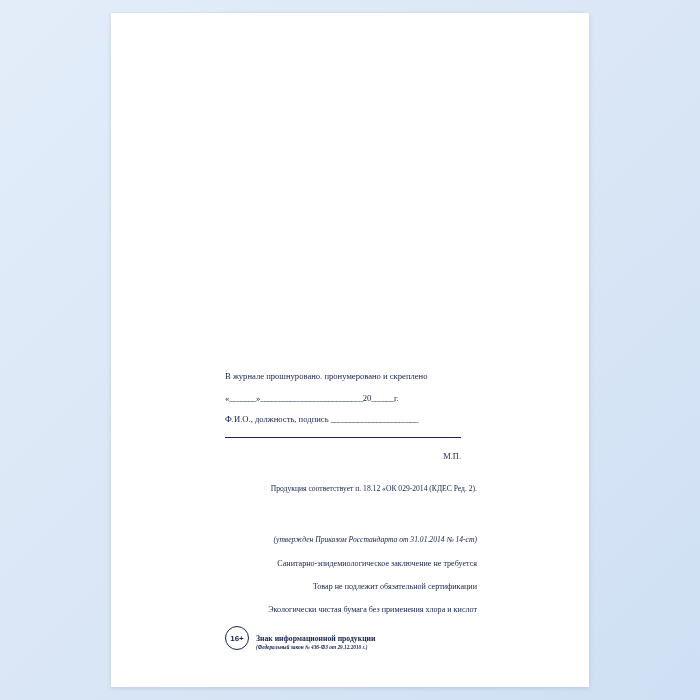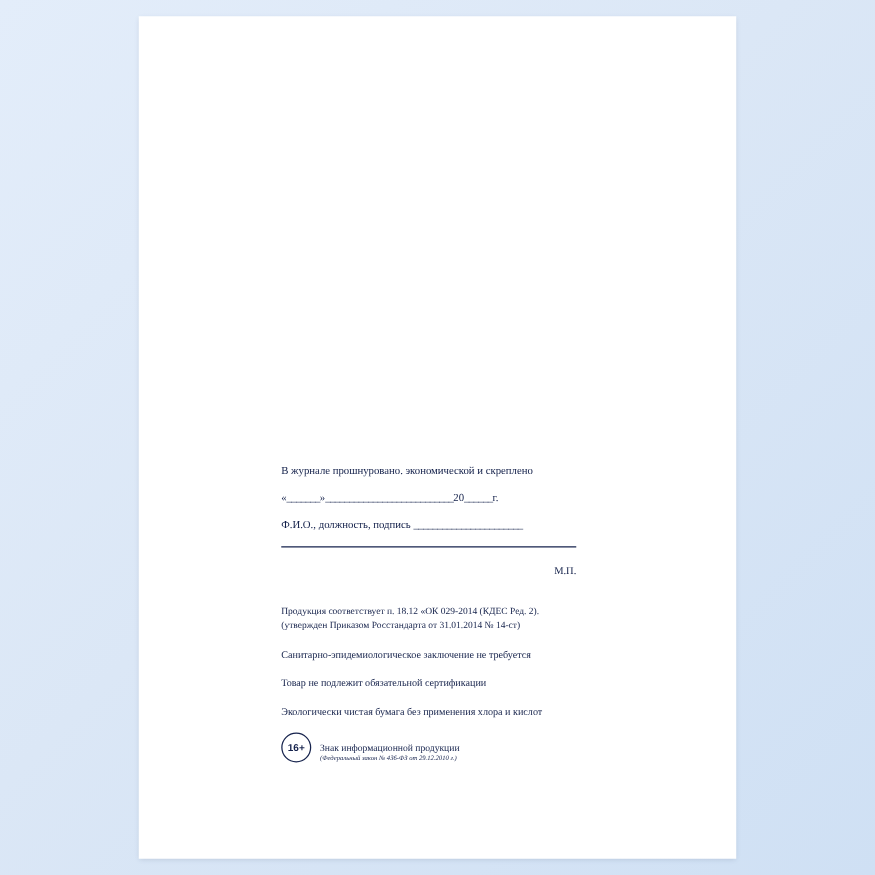--- a/index.html
+++ b/index.html
@@ -77,20 +77,21 @@
     text-align: right;
     width: 236px;
     margin-top: 14px;
     margin-bottom: 22px;
   }
   .para {
     font-size: 7.6px;
     line-height: 1.45;
     margin-bottom: 11px;
     max-width: 252px;
+    text-align: right;
   }
   .para-strong {
     font-size: 8.1px;
   }
   .footer {
     display: flex;
     align-items: flex-end;
     margin-top: 2px;
   }
   .age-badge {
@@ -103,20 +104,21 @@
     justify-content: center;
     font-size: 8px;
     font-weight: bold;
     color: #16234d;
     flex: 0 0 auto;
     margin-right: 7px;
     font-family: "Liberation Sans", sans-serif;
   }
   .footer-text {
     line-height: 1.3;
+    font-weight: bold;
   }
   .footer-title {
     font-size: 7.7px;
     color: #16234d;
   }
   .footer-sub {
     font-size: 5.3px;
     font-style: italic;
     color: #16234d;
   }
@@ -124,42 +126,42 @@
 </style>
 </head>
 <body>
 
 <div class="stage">
   <div class="page">
 
     <div class="content">
 
       <div class="row block-journal">
-        <div class="line">В журнале прошнуровано. экономической и скреплено</div>
+        <div class="line">В журнале прошнуровано. пронумеровано и скреплено</div>
       </div>
 
 
       <div class="row">
         <div class="line">
           <span>«</span><span class="dash">_______</span><span>»</span><span class="dash">___________________________</span><span>20</span><span class="dash">______</span><span>г.</span>
         </div>
       </div>
 
       <div class="row">
         <div class="line">
           <span>Ф.И.О., должность, подпись</span>
           <span class="dash">_______________________</span>
         </div>
         <div class="long-rule"></div>
         <div class="mp">М.П.</div>
       </div>
 
       <div class="para">
         <div>Продукция соответствует п. 18.12 «ОК 029-2014 (КДЕС Ред. 2).</div>
-        <div class="small-italic" style="">(утвержден Приказом Росстандарта от 31.01.2014 № 14-ст)</div>
+        <div class="small-italic" style="font-style:italic;margin-top:40px;">(утвержден Приказом Росстандарта от 31.01.2014 № 14-ст)</div>
       </div>
 
       <div class="para para-strong sp-top">Санитарно-эпидемиологическое заключение не требуется</div>
 
       <div class="para para-strong">Товар не подлежит обязательной сертификации</div>
 
       <div class="para para-strong">Экологически чистая бумага без применения хлора и кислот</div>
 
       <div class="footer">
         <div class="age-badge">16+</div>

